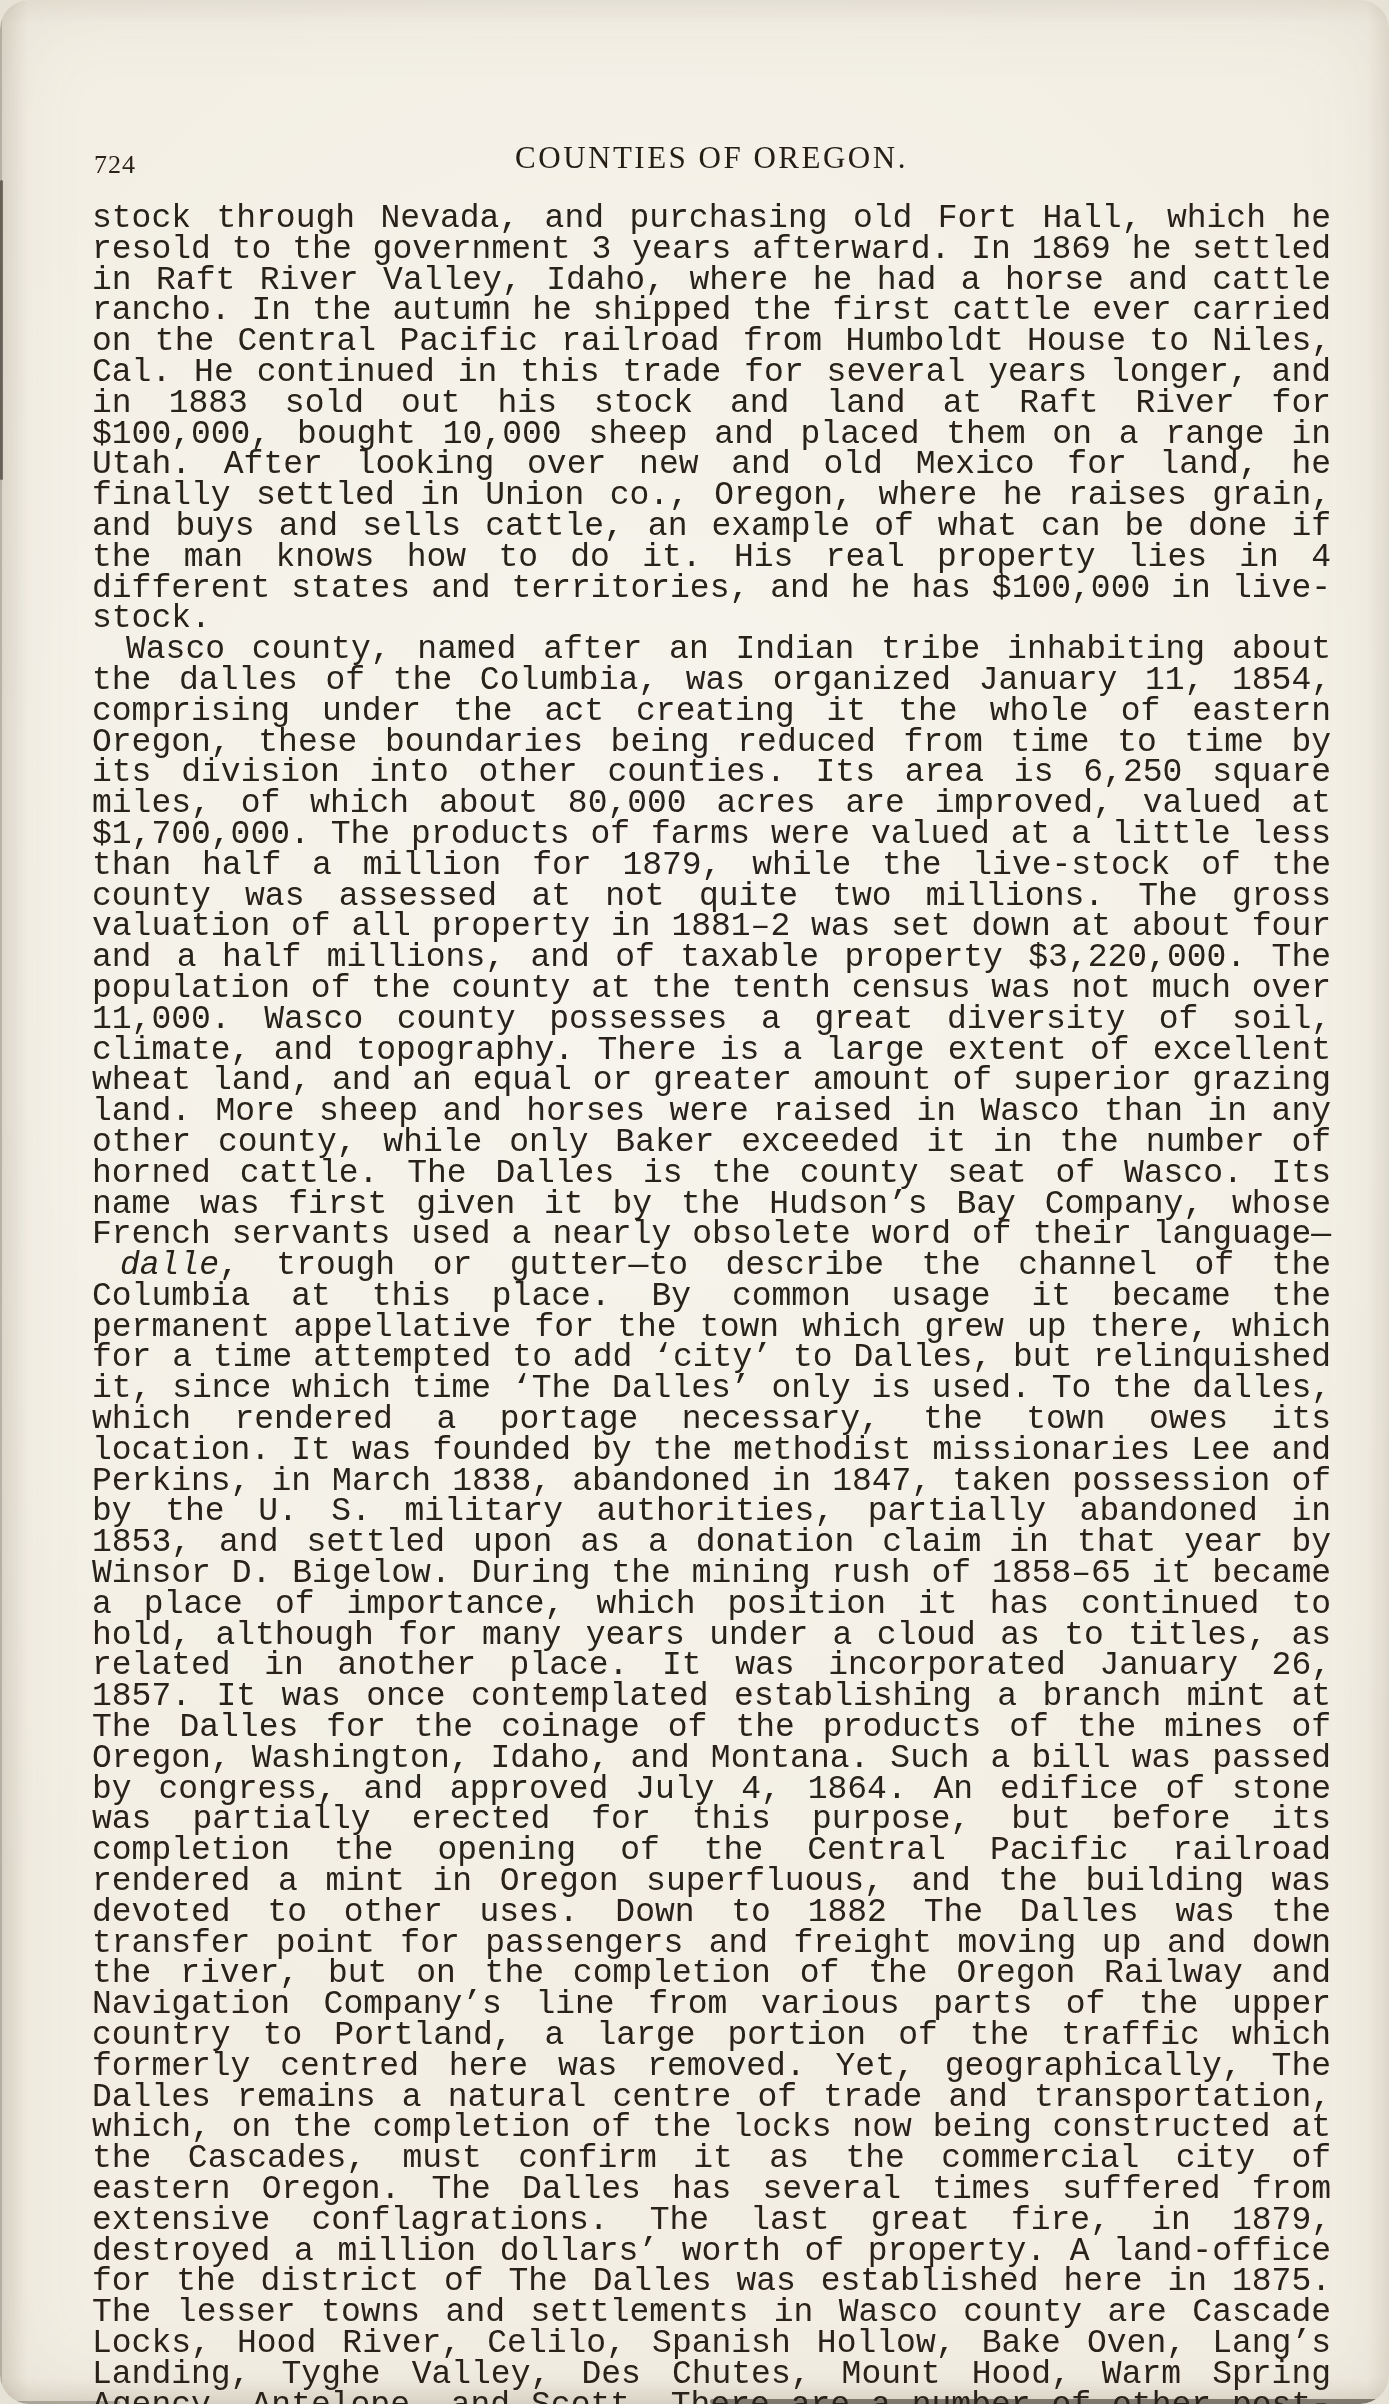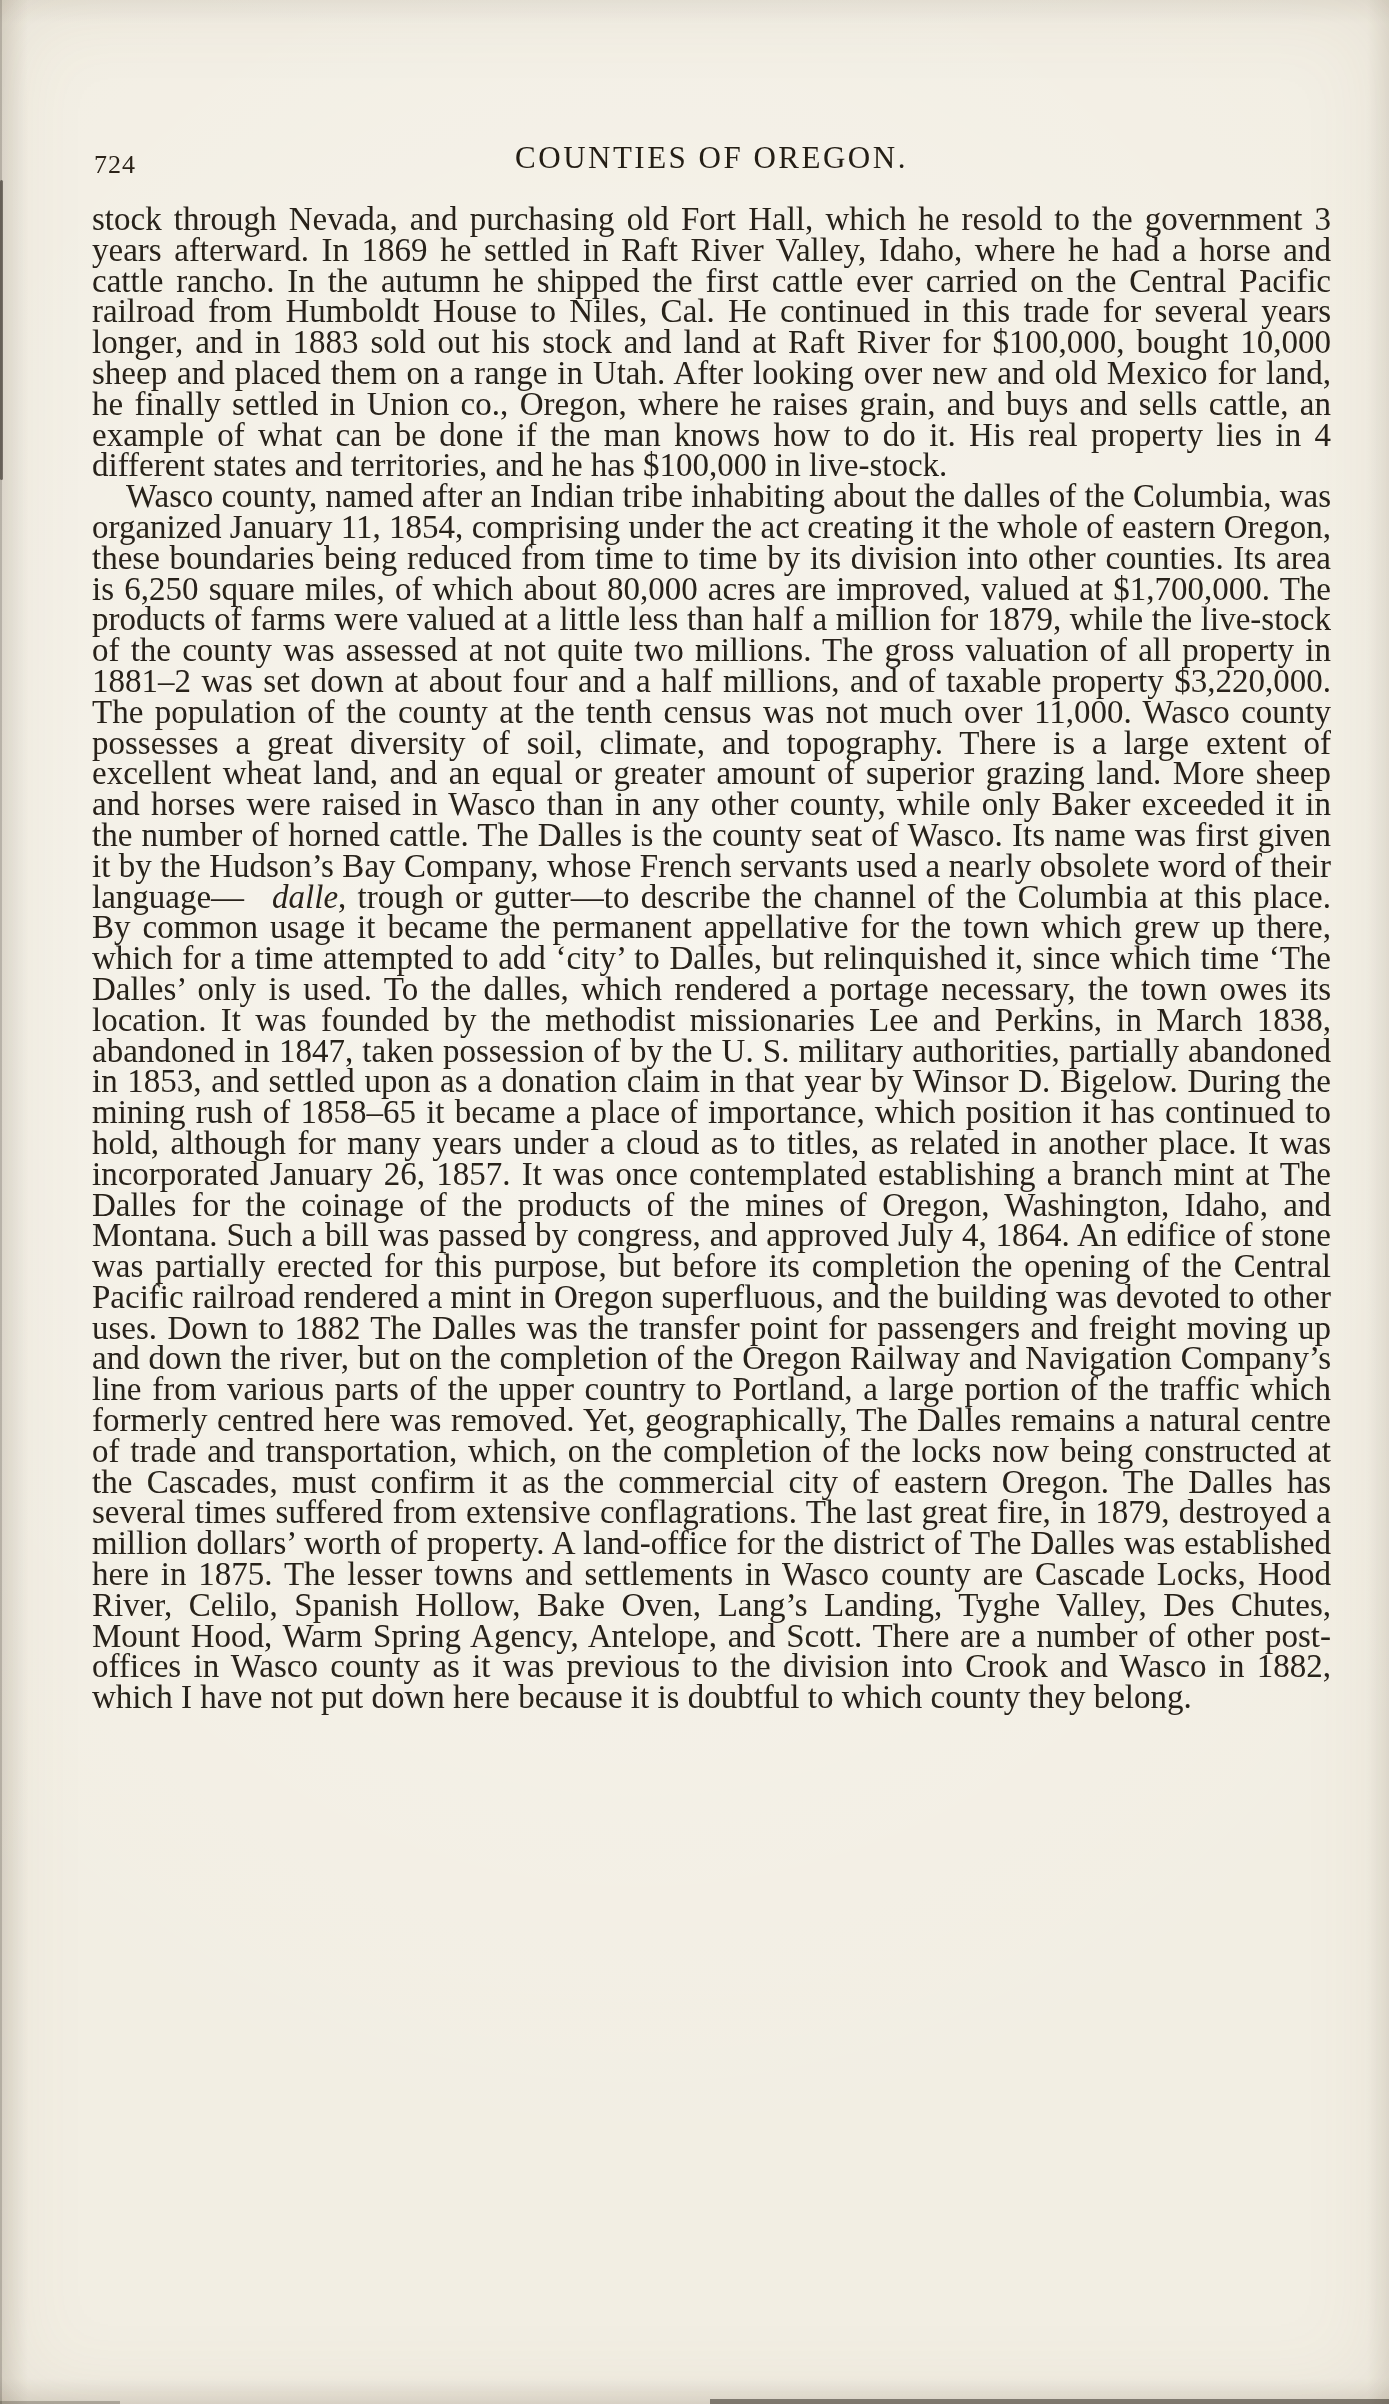--- a/index.html
+++ b/index.html
@@ -1,15 +1,15 @@
 <!DOCTYPE html>
 <html><head>
 <meta charset="utf-8">
 <style>
-  * { box-sizing: border-box; }
+  * { box-sizing: border-box; border-radius: 29px; }
   html, body { margin: 0; padding: 0; }
   body {
     width: 1389px;
     height: 2404px;
     background: #e6e2d6;
     font-family: "Liberation Serif", "DejaVu Serif", serif;
   }
   .sheet {
     position: relative;
     width: 1389px;
@@ -60,21 +60,21 @@
     position: absolute;
     top: 204px;
     left: 92px;
     width: 1239px;
     font-size: 33px;
     line-height: 30.8px;
     text-align: justify;
     letter-spacing: 0px;
     color: #28221a;
   }
-  .body-text p { margin: 0; padding: 0; }
+  .body-text p { margin: 0; padding: 0; font-family: Liberation Mono, monospace; }
   .body-text p.indent { text-indent: 34px; }
   .body-text em { font-style: italic; margin-left: 28px; }
 </style>
 </head>
 <body>
 
 <div class="sheet">
 
   <div class="scan-edge left-long"></div>
   <div class="scan-edge left-dark"></div>

